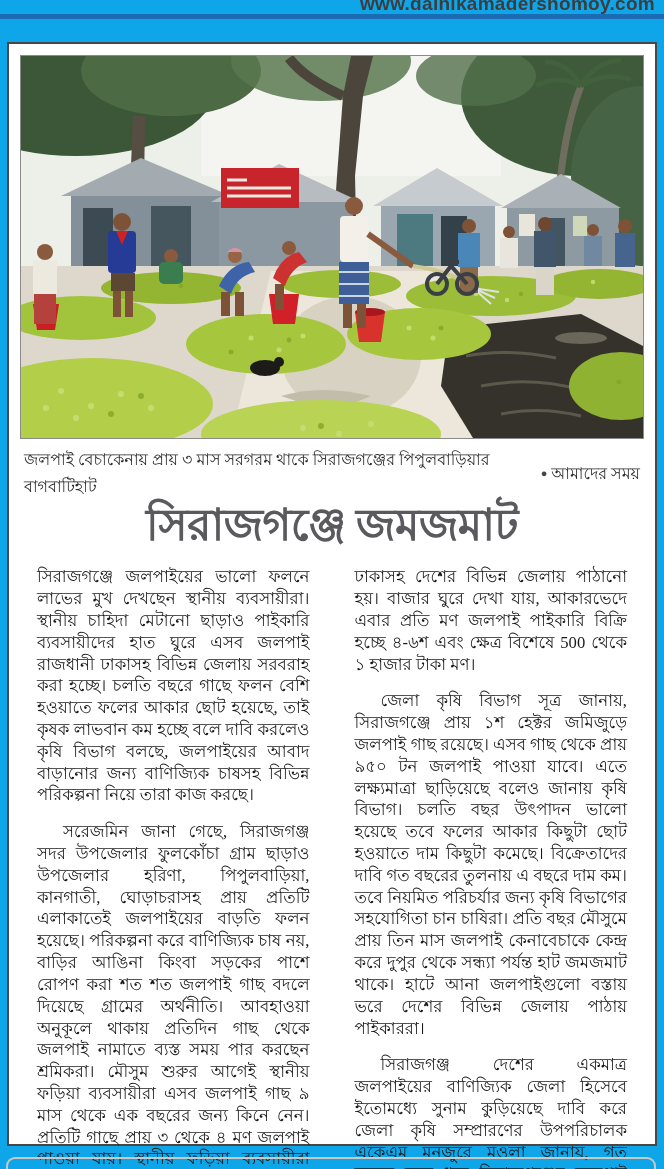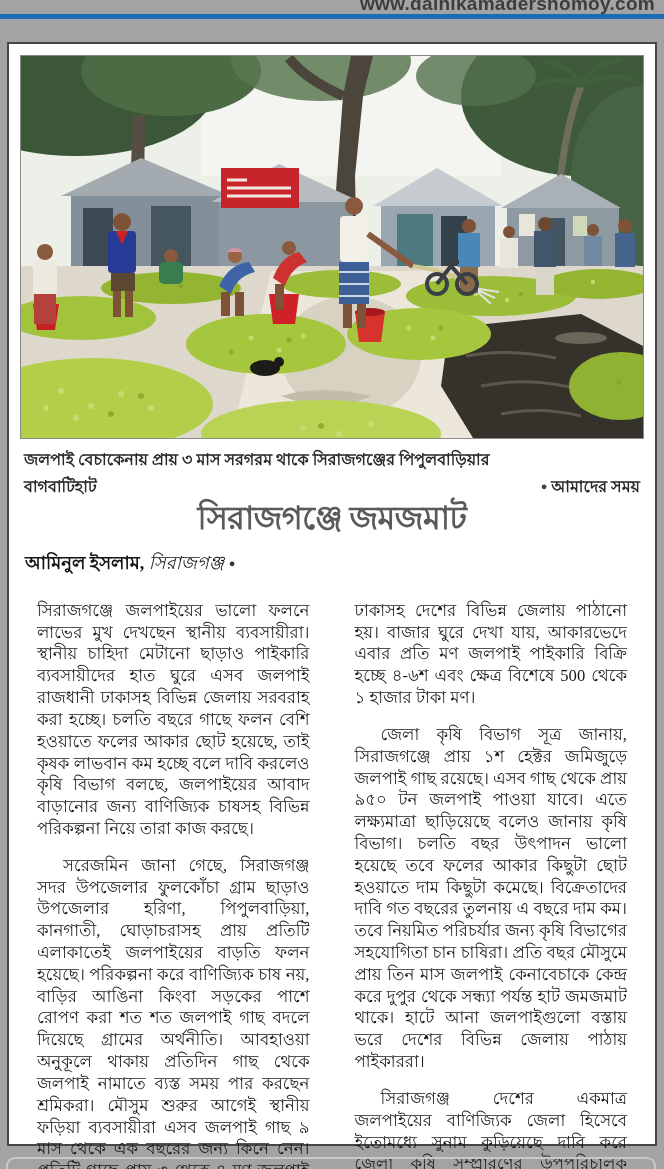--- a/index.html
+++ b/index.html
@@ -1,34 +1,34 @@
 <!DOCTYPE html>
 <html><head>
 <meta charset="utf-8">
 <style>
   html,body{margin:0;padding:0;background:#ffffff;}
-  .page{position:relative;width:664px;height:1169px;background:#a3a3a3;overflow:hidden;
+  .page{position:relative;width:664px;height:1169px;background:#0ea5e9;overflow:hidden;
         font-family:"Liberation Serif","DejaVu Serif",serif;}
   
   .site-url{position:absolute;top:-7px;right:9px;font-family:"Liberation Sans","DejaVu Sans",sans-serif;
             font-size:19px;font-weight:600;color:#3d3d3d;letter-spacing:.3px;}
   .blue-rule{position:absolute;top:14px;left:0;width:664px;height:5px;background:#1a6db4;}
   
   .article-box{position:absolute;top:42px;left:7px;width:650px;height:1104px;
                border:2px solid #474747;box-sizing:border-box;background:#fff;}
   .photo-frame{margin:11px 11px 0 11px;height:382px;border:1px solid #8a8a8a;box-sizing:content-box;
                background:#e9ebe4;overflow:hidden;}
   .photo-frame svg{display:block;}
-  .caption-row{display:flex;justify-content:space-between;align-items:flex-end;
-               margin:8px 15px 0 15px;font-size:16px;font-weight:700;color:#2a2a2a;}
+  .caption-row{display:flex;justify-content:space-between;align-items:center;
+               margin:8px 15px 0 15px;font-size:16px;font-weight:400;color:#2a2a2a;}
   .credit{white-space:nowrap;}
   .credit .bullet{font-size:11px;vertical-align:2px;color:#444;}
   .kicker{margin-top:6px;text-align:center;font-size:27px;font-weight:700;color:#2f2f31;line-height:1.1;}
   .headline{text-align:center;}
-  .h-line1{font-size:32px;font-weight:700;color:#5a5a5e;line-height:1.12;letter-spacing:-.5px;}
+  .h-line1{font-size:44px;font-weight:700;color:#5a5a5e;line-height:1.12;letter-spacing:-.5px;}
   .h-line2-wrap{position:relative;height:66px;}
   .watermark{position:absolute;left:50%;transform:translateX(-55%);top:-14px;z-index:1;text-align:left;}
   .wm-tagline{font-size:9px;color:#9b7a68;letter-spacing:1.5px;margin:0 0 0 6px;}
   .wm-brand{font-size:58px;font-weight:700;line-height:.92;letter-spacing:-1px;white-space:nowrap;}
   .wm-green{color:#b4d7bc;}
   .wm-red{color:#efaeb3;}
   .h-line2{position:relative;z-index:2;font-size:48px;font-weight:700;color:#56565a;line-height:1.1;letter-spacing:-.5px;}
   .byline{margin:12px 16px 5px 16px;font-size:18px;color:#141416;}
   .byline .author{font-weight:700;}
   .byline .location{font-style:italic;}
@@ -232,25 +232,20 @@
       <div class="credit">
         <span class="bullet">●</span>
         <span>আমাদের সময়</span>
       </div>
     </div>
 
     <div class="headline">
       <div class="h-line1">সিরাজগঞ্জে জমজমাট</div>
     </div>
 
-    <div class="byline">
-      <span class="author">আমিনুল ইসলাম,</span>
-      <span class="location">সিরাজগঞ্জ</span>
-      <span class="b-bullet">●</span>
-    </div>
 
     <div class="body-cols">
       <div class="col">
         <p>সিরাজগঞ্জে জলপাইয়ের ভালো ফলনে লাভের মুখ দেখছেন স্থানীয় ব্যবসায়ীরা। স্থানীয় চাহিদা মেটানো ছাড়াও পাইকারি ব্যবসায়ীদের হাত ঘুরে এসব জলপাই রাজধানী ঢাকাসহ বিভিন্ন জেলায় সরবরাহ করা হচ্ছে। চলতি বছরে গাছে ফলন বেশি হওয়াতে ফলের আকার ছোট হয়েছে, তাই কৃষক লাভবান কম হচ্ছে বলে দাবি করলেও কৃষি বিভাগ বলছে, জলপাইয়ের আবাদ বাড়ানোর জন্য বাণিজ্যিক চাষসহ বিভিন্ন পরিকল্পনা নিয়ে তারা কাজ করছে।</p>
         <p class="indent">সরেজমিন জানা গেছে, সিরাজগঞ্জ সদর উপজেলার ফুলকোঁচা গ্রাম ছাড়াও উপজেলার হরিণা, পিপুলবাড়িয়া, কানগাতী, ঘোড়াচরাসহ প্রায় প্রতিটি এলাকাতেই জলপাইয়ের বাড়তি ফলন হয়েছে। পরিকল্পনা করে বাণিজ্যিক চাষ নয়, বাড়ির আঙিনা কিংবা সড়কের পাশে রোপণ করা শত শত জলপাই গাছ বদলে দিয়েছে গ্রামের অর্থনীতি। আবহাওয়া অনুকূলে থাকায় প্রতিদিন গাছ থেকে জলপাই নামাতে ব্যস্ত সময় পার করছেন শ্রমিকরা। মৌসুম শুরুর আগেই স্থানীয় ফড়িয়া ব্যবসায়ীরা এসব জলপাই গাছ ৯ মাস থেকে এক বছরের জন্য কিনে নেন। প্রতিটি গাছে প্রায় ৩ থেকে ৪ মণ জলপাই পাওয়া যায়। স্থানীয় ফড়িয়া ব্যবসায়ীরা জানান, মৌসুম শুরুর আগেই আমরা স্থানীয় জলপাই গাছগুলো এক বছরের জন্য কিনে নেন। পরিপক্ব হলে ফলগুলো গাছ থেকে নামিয়ে বস্তায় ভরে বাগবাটি হাটে বিক্রির জন্য নিয়ে আসেন। জলপাই বেচাকেনাকে কেন্দ্র করে প্রায় ৩ মাস সরগরম থাকে সিরাজগঞ্জের পিপুলবাড়িয়ার বাগবাটিহাট। বাজারে আনা এসব জলপাই পানি ও সাবান-শ্যাম্পু দিয়ে ধুয়ে পরিষ্কার করে রাজধানী</p>
       </div>
       <div class="col">
         <p>ঢাকাসহ দেশের বিভিন্ন জেলায় পাঠানো হয়। বাজার ঘুরে দেখা যায়, আকারভেদে এবার প্রতি মণ জলপাই পাইকারি বিক্রি হচ্ছে ৪-৬শ এবং ক্ষেত্র বিশেষে 500 থেকে ১ হাজার টাকা মণ।</p>
         <p class="indent">জেলা কৃষি বিভাগ সূত্র জানায়, সিরাজগঞ্জে প্রায় ১শ হেক্টর জমিজুড়ে জলপাই গাছ রয়েছে। এসব গাছ থেকে প্রায় ৯৫০ টন জলপাই পাওয়া যাবে। এতে লক্ষ্যমাত্রা ছাড়িয়েছে বলেও জানায় কৃষি বিভাগ। চলতি বছর উৎপাদন ভালো হয়েছে তবে ফলের আকার কিছুটা ছোট হওয়াতে দাম কিছুটা কমেছে। বিক্রেতাদের দাবি গত বছরের তুলনায় এ বছরে দাম কম। তবে নিয়মিত পরিচর্যার জন্য কৃষি বিভাগের সহযোগিতা চান চাষিরা। প্রতি বছর মৌসুমে প্রায় তিন মাস জলপাই কেনাবেচাকে কেন্দ্র করে দুপুর থেকে সন্ধ্যা পর্যন্ত হাট জমজমাট থাকে। হাটে আনা জলপাইগুলো বস্তায় ভরে দেশের বিভিন্ন জেলায় পাঠায় পাইকাররা।</p>
         <p class="indent">সিরাজগঞ্জ দেশের একমাত্র জলপাইয়ের বাণিজ্যিক জেলা হিসেবে ইতোমধ্যে সুনাম কুড়িয়েছে দাবি করে জেলা কৃষি সম্প্রারণের উপপরিচালক একেএম মনজুরে মওলা জানায়, গত কয়েক বছর ধরে সিরাজগঞ্জের জলপাই আবাদ ভালো হচ্ছে। আমরা কৃষকদের সঙ্গে নিয়ে বাণিজ্যিক চাষ বাড়ানোর বিভিন্ন পরিকল্পনা করা হয়েছে। এতে স্থানীয় উৎপাদন আরও বাড়বে। একইসঙ্গে উন্নত জাত উদ্ভাবনের কৃষি গবেষণা কেন্দ্রের সঙ্গে আমরা নিয়মিত যোগাযোগ রাখছি। জেলায় প্রায় ১০০ হেক্টর জমিজুড়ে জলপাই গাছ রয়েছে। এসব গাছ থেকে প্রায় ৯৫০ টনের বেশি জলপাই পাওয়া যাবে বলে আশা করছি।</p>

